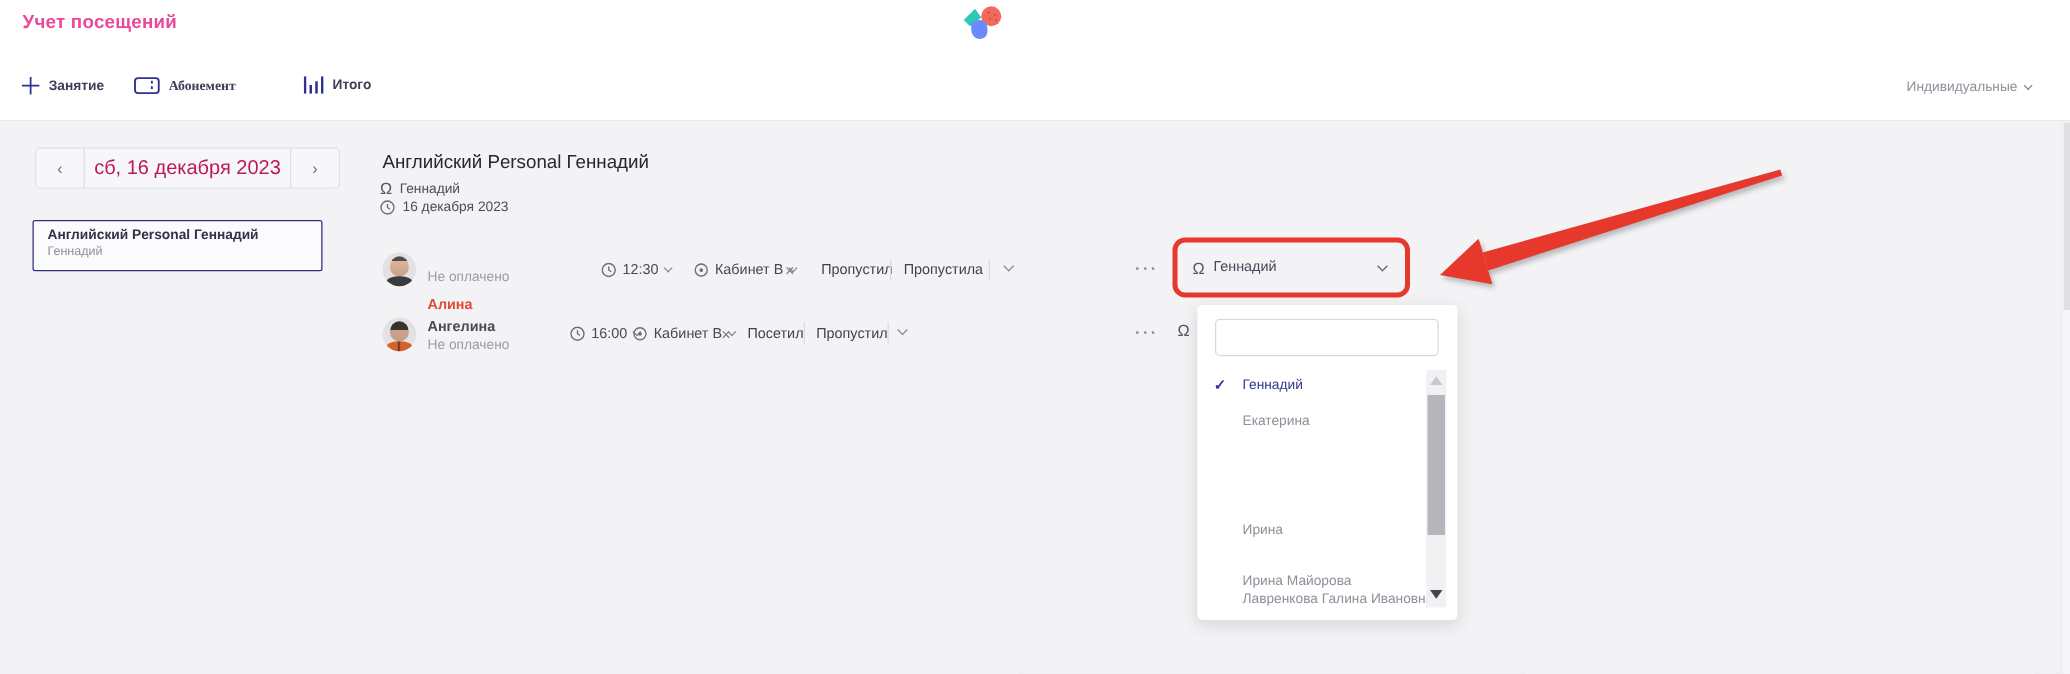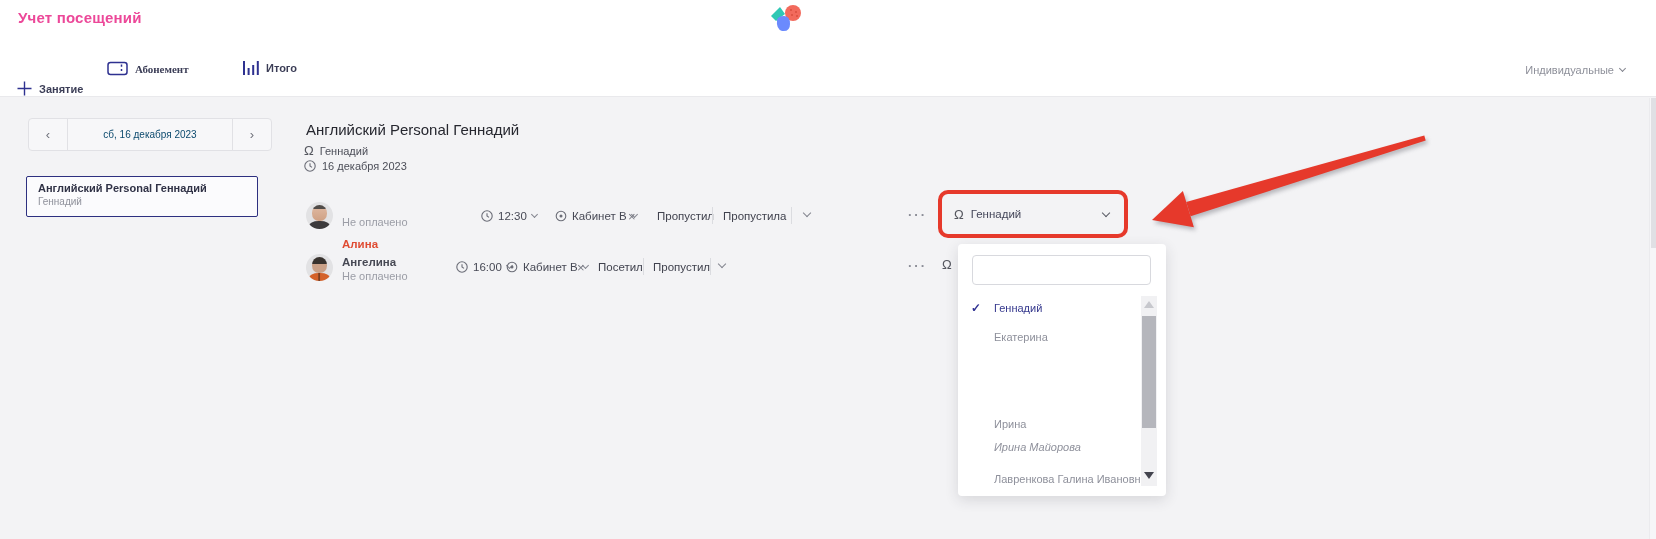--- a/index.html
+++ b/index.html
@@ -17,21 +17,21 @@
   .chev { width:6px; height:6px; border-right:1.5px solid #83858f; border-bottom:1.5px solid #83858f; transform:rotate(45deg); display:inline-block; margin-top:-3px; }
   .chev.sm { width:5px; height:5px; }
   .vd { position:absolute; width:1px; height:17px; background:#dbdce0; }
 
   
   #datenav { position:absolute; left:28px; top:118px; display:flex; height:33px; }
   .dn-cell { border:1px solid #e1e1e5; background:#f7f7f9; display:flex; align-items:center; justify-content:center; color:#6f717b; }
   .dn-btn { width:40px; font-size:13px; cursor:pointer; }
   .dn-btn:first-child { border-radius:4px 0 0 4px; }
   .dn-btn:last-child { border-radius:0 4px 4px 0; margin-left:-1px; }
-  #dn-label { width:166px; margin-left:-1px; font-size:10px; color:#0c4a6e; cursor:pointer; }
+  #dn-label { width:166px; margin-left:-1px; font-size:16px; color:#be185d; cursor:pointer; }
 
   
   #lesson-card { position:absolute; left:26px; top:176px; width:232px; height:41px; border:1.5px solid #2d3080; background:#fbfbfd; border-radius:2px; padding:5px 11px; cursor:pointer; }
   #lesson-card .t { font-size:11px; font-weight:700; color:#303246; }
   #lesson-card .s { font-size:10px; color:#8f919b; margin-top:2px; }
 
   
   #lesson-title { position:absolute; left:306px; top:121px; font-size:15px; font-weight:500; color:#26272f; }
   .meta { position:absolute; left:304px; display:flex; align-items:center; gap:6px; font-size:11px; color:#4c4e58; }
 
@@ -89,21 +89,21 @@
         <polygon points="8,12 17,3 22,10 13,17" fill="#2fc8b4"></polygon>
         <circle cx="30" cy="9" r="8" fill="#f26a5c"></circle>
         <circle cx="28" cy="6" r="1" fill="#d94f3e"></circle>
           <circle cx="33" cy="8" r="1" fill="#d94f3e"></circle>
           <circle cx="29" cy="11" r="1" fill="#d94f3e"></circle>
           <circle cx="34" cy="12" r="1" fill="#d94f3e"></circle>
         <path d="M14,16 Q13,25 19,27 Q27,28 27,20 Q27,12 21,12 Q15,12 14,16 Z" fill="#6b8afd"></path>
       </svg>
     </span>
 
-    <div class="tb-item" style="left:17px;margin-top:20px;">
+    <div class="tb-item" style="left:17px;">
       <span>
         <svg width="15" height="15" viewBox="0 0 15 15">
             <path d="M7.5 0.5 V14.5 M0.5 7.5 H14.5" stroke="#2e3190" stroke-width="1.4"></path>
           </svg>
       </span>
       <span>Занятие</span>
     </div>
 
     <div class="tb-item" style="left:107px;font-family:Liberation Serif, serif;">
       <span>
@@ -239,21 +239,21 @@
   <i class="chev" style="position:absolute; left:719px; top:264px;"></i>
   <div class="more" style="left:908px; top:258px;">···</div>
   <span class="persong" style="position:absolute; left:942px; top:258px;">Ω</span>
 
   <div id="dropdown">
     <input id="dd-search" type="text" value="" style="">
     <span id="dd-check">✓</span>
     <div class="dd-item sel" style="top:50px;">Геннадий</div>
     <div class="dd-item" style="top:79px;">Екатерина</div>
     <div class="dd-item" style="top:166px;">Ирина</div>
-    <div class="dd-item" style="top:189px;font-style:italic;">Ирина Майорова</div>
+    <div class="dd-item" style="top:207px;">Ирина Майорова</div>
     <div class="dd-item" style="top:221px;">Лавренкова Галина Ивановна</div>
     <div id="dd-scroll">
       <div id="dd-up"></div>
       <div id="dd-thumb"></div>
       <div id="dd-down"></div>
     </div>
   </div>
 
   <svg id="arrow" width="320" height="120" viewBox="0 0 320 120">
     <polygon points="294.3,15.6 56.2,81.9 60.6,96.3 295.7,20.4" fill="#e6392b"></polygon>

